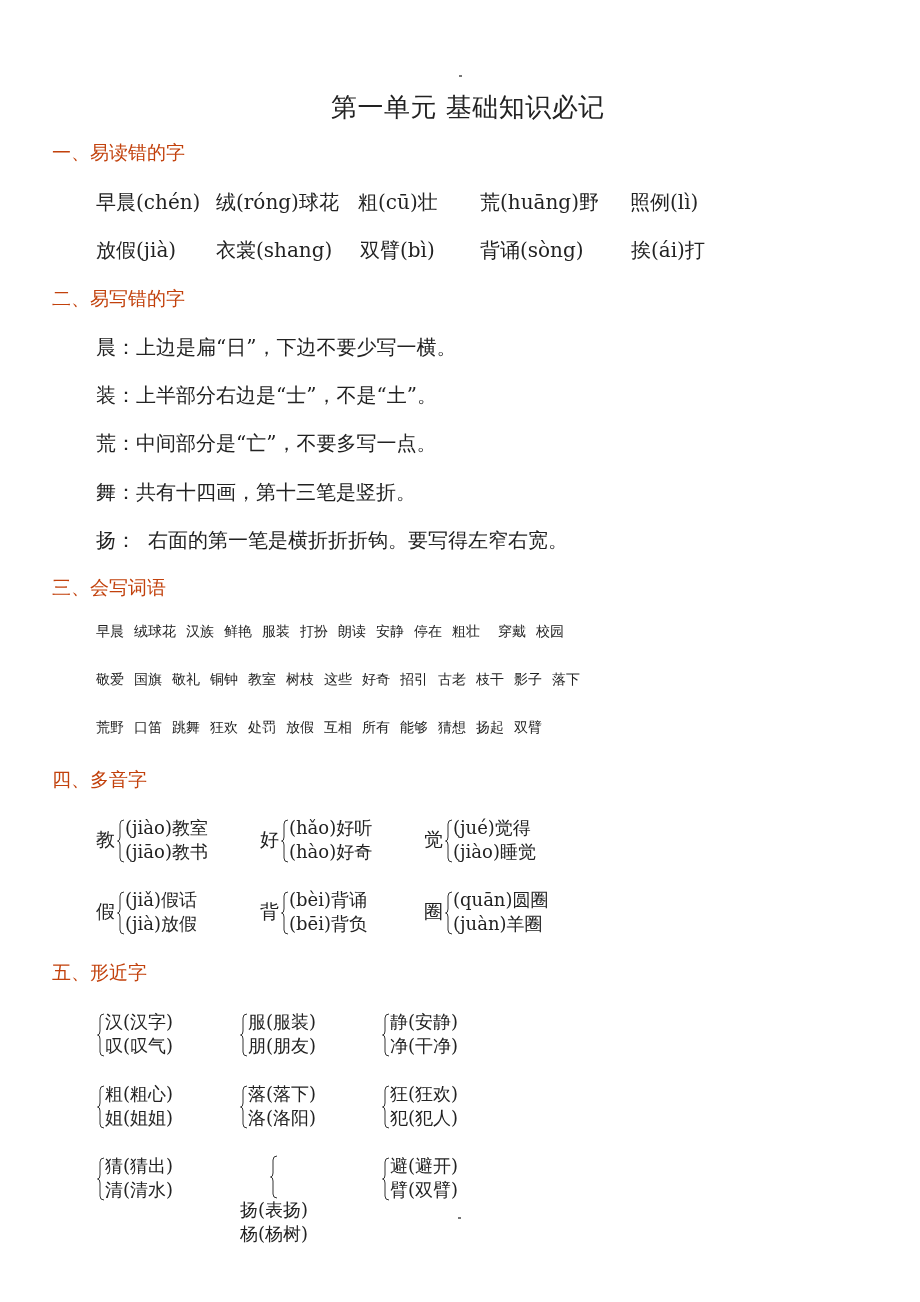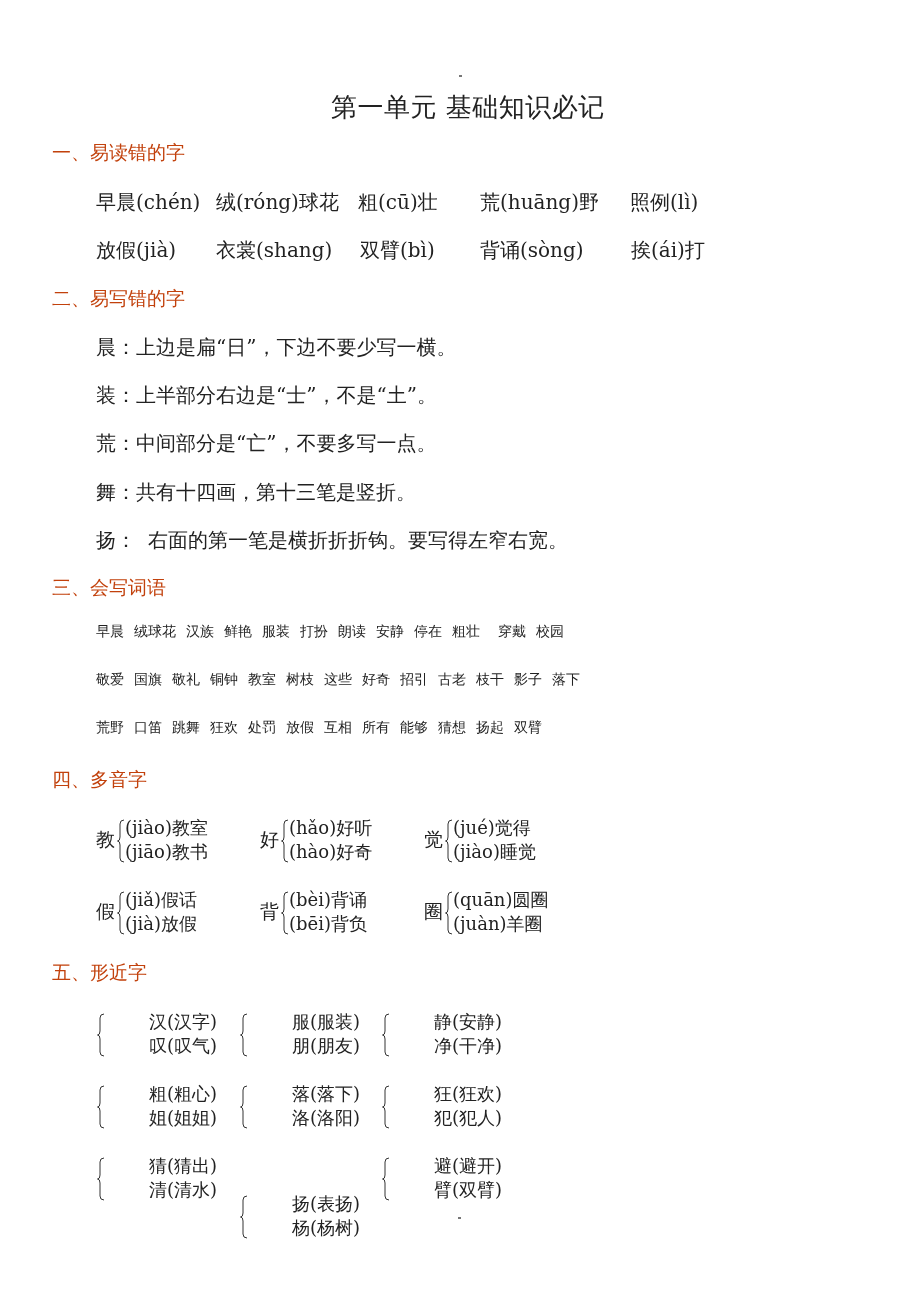--- a/index.html
+++ b/index.html
@@ -13,21 +13,21 @@
   .line { font-size: 20px; color: #222; white-space: nowrap; }
   .row { display: flex; white-space: nowrap; font-size: 14px; }
   .row span { display: inline-block; }
   .words span { margin-right: 10px; }
   .poly { display: flex; align-items: center; font-size: 18px; }
   .poly .ch { font-size: 19px; margin-right: 2px; }
   .brace { display: inline-block; width: 7px; height: 44px; position: relative; margin-right: 1px; }
   .brace svg { position: absolute; left: 0; top: 0; }
   .poly .items { display: flex; flex-direction: column; line-height: 24px; font-size: 18px; }
   .sim { display: flex; align-items: center; font-size: 18px; }
-  .sim .items { display: flex; flex-direction: column; line-height: 24px; margin-left: 44px; }
+  .sim .items { display: flex; flex-direction: column; line-height: 24px; }
 </style>
 </head>
 <body>
 
 <div class="abs dot" style="left:459px; top:75px;"></div>
 <div class="abs dot" style="left:458px; top:1217px;"></div>
 
 <div class="abs title" style="left:331px; top:90px;">第一单元 基础知识必记</div>
 
 <div class="abs heading" style="left:52px; top:140px;">一、易读错的字</div>
@@ -248,21 +248,21 @@
   <span class="brace">
       <svg width="8" height="46" viewBox="0 0 8 46">
         <path d="M7 2 Q3 2 3 6 L3 19 Q3 23 0.5 23 Q3 23 3 27 L3 40 Q3 44 7 44" fill="none" stroke="#333" stroke-width="1"></path>
       </svg>
     </span>
   <span class="items">
       <span>猜(猜出)</span>
       <span>清(清水)</span>
     </span>
 </div>
-<div class="abs sim" style="left:240px; top:1192px;">
+<div class="abs sim" style="left:240px; top:1154px;flex-direction:column;">
   <span class="brace">
       <svg width="8" height="46" viewBox="0 0 8 46">
         <path d="M7 2 Q3 2 3 6 L3 19 Q3 23 0.5 23 Q3 23 3 27 L3 40 Q3 44 7 44" fill="none" stroke="#333" stroke-width="1"></path>
       </svg>
     </span>
   <span class="items">
       <span>扬(表扬)</span>
       <span>杨(杨树)</span>
     </span>
 </div>

